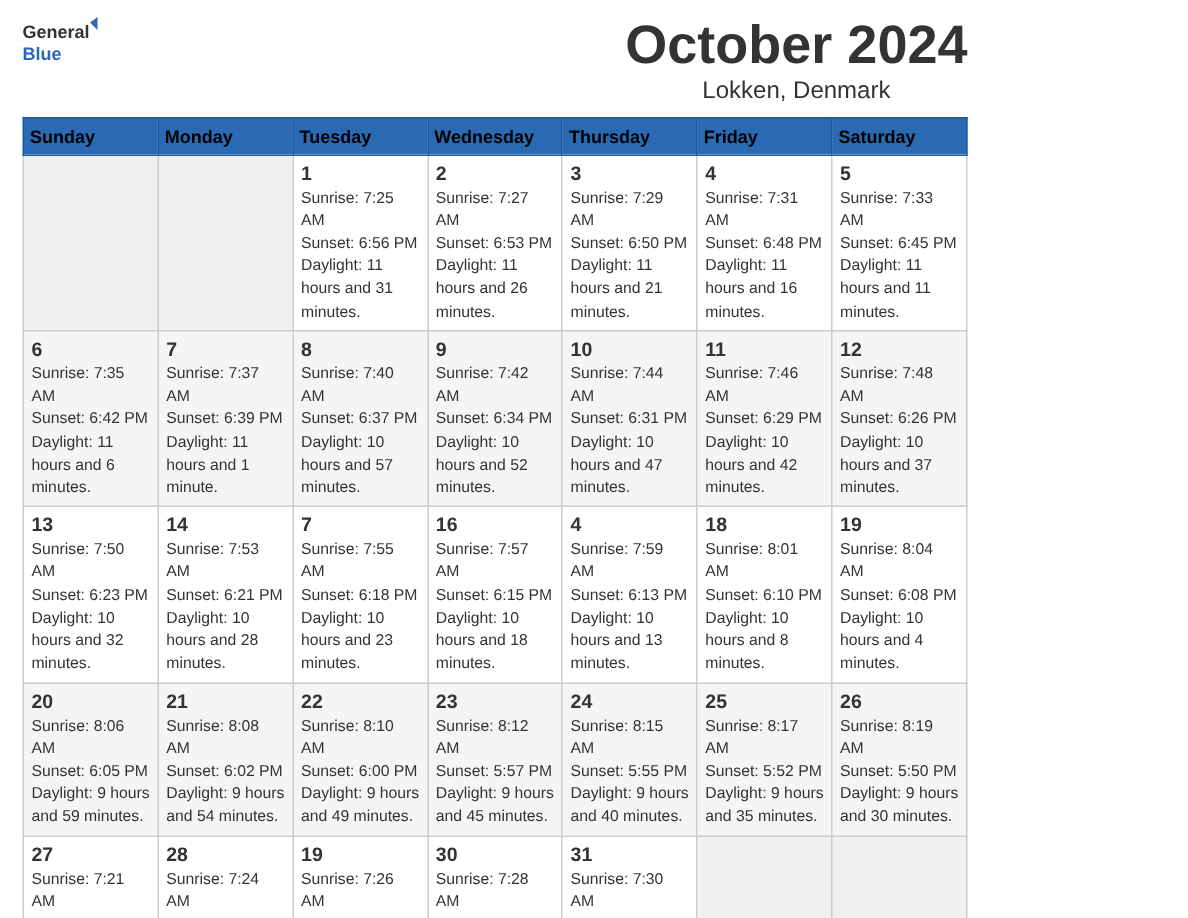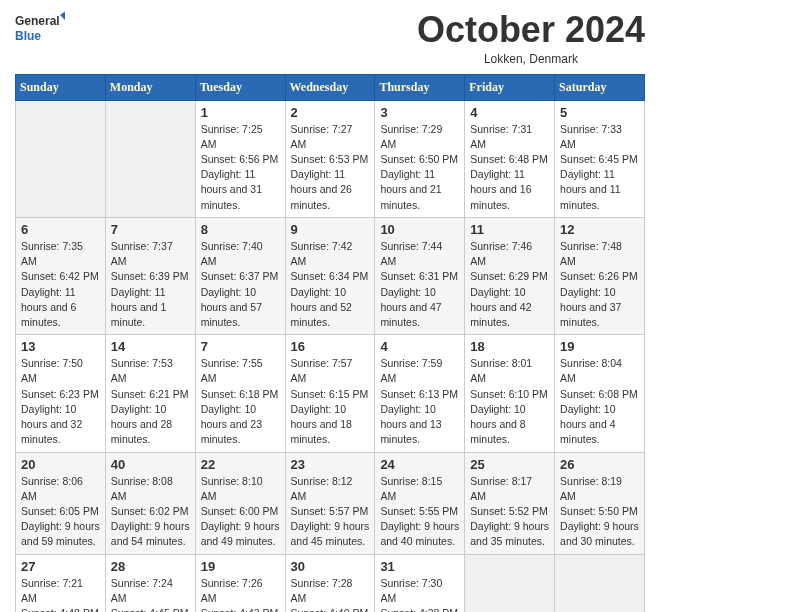--- a/index.html
+++ b/index.html
@@ -30,37 +30,36 @@
     .title-block {
       text-align: center;
     }
     .month-title {
       font-size: 36px;
       font-weight: bold;
       color: #333;
       line-height: 1.1;
     }
     .location-title {
-      font-size: 12px;
+      font-size: 16px;
       color: #333;
       margin-top: 2px;
     }
     .calendar {
       width: 100%;
       border-collapse: collapse;
       font-size: 11px;
     }
     .calendar thead tr th {
       background: #2a6ab5;
-      color: #fef9c3;
+      color: #000000;
       padding: 5px 4px;
       text-align: left;
       font-size: 12px;
       border: 1px solid #1a5a9a;
-      font-family: Liberation Serif, serif;
     }
     .calendar tbody tr td {
       border: 1px solid #ccc;
       vertical-align: top;
       padding: 4px 5px;
       width: calc(100% / 7);
       min-height: 80px;
       height: 90px;
     }
     .day-number {
@@ -242,21 +241,21 @@
       </td>
         </tr>
         <tr>
           <td>
         <span class="day-number">20</span>
         <div class="day-info">
           Sunrise: 8:06 AM<br>Sunset: 6:05 PM<br>Daylight: 9 hours and 59 minutes.
         </div>
       </td>
           <td>
-        <span class="day-number">40</span>
+        <span class="day-number">21</span>
         <div class="day-info">
           Sunrise: 8:08 AM<br>Sunset: 6:02 PM<br>Daylight: 9 hours and 54 minutes.
         </div>
       </td>
           <td>
         <span class="day-number">22</span>
         <div class="day-info">
           Sunrise: 8:10 AM<br>Sunset: 6:00 PM<br>Daylight: 9 hours and 49 minutes.
         </div>
       </td>

